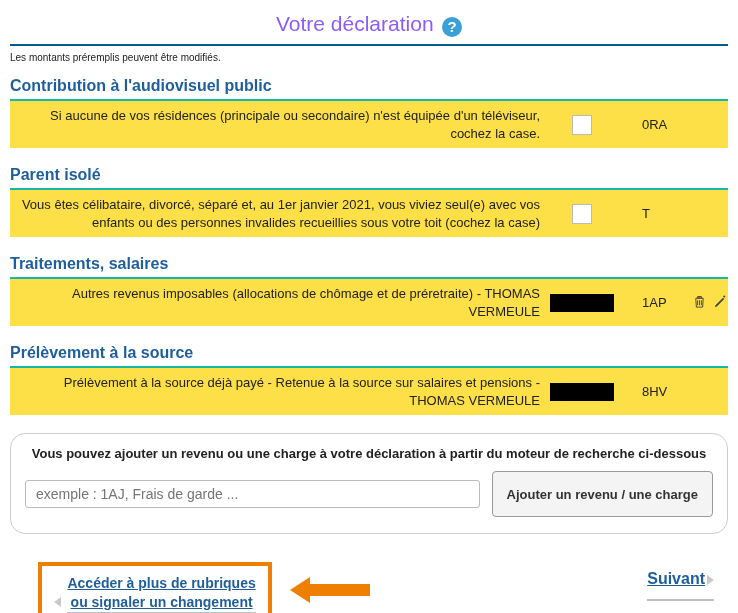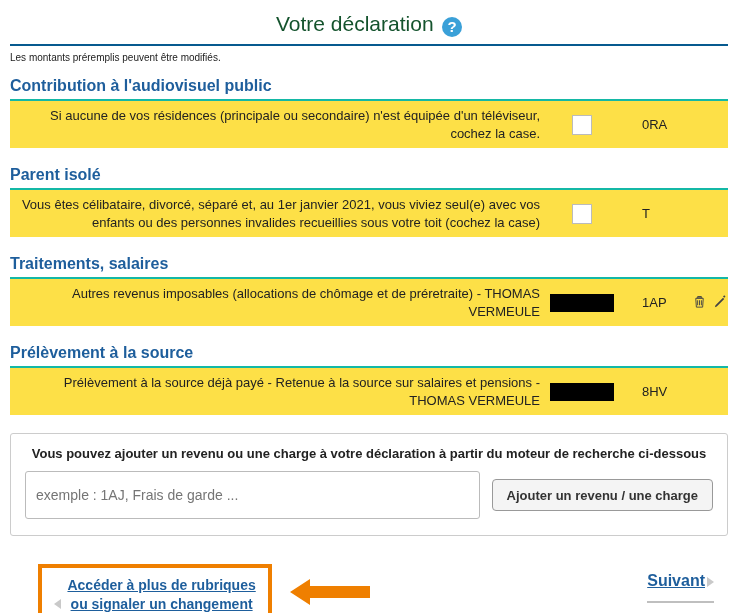--- a/index.html
+++ b/index.html
@@ -1,35 +1,35 @@
 <!DOCTYPE html>
 <html><head>
 <meta charset="utf-8">
 <style>
   html,body{margin:0;padding:0;font-family:Arial,Helvetica,sans-serif;background:#fff;color:#111;}
   .page{width:738px;padding:10px 10px 30px 10px;box-sizing:border-box;}
-  .title{display:inline-block;font-size:21px;color:#14532d;padding-bottom:6px;vertical-align:middle;}
+  .title{display:inline-block;font-size:21px;color:#8b5cf6;padding-bottom:6px;vertical-align:middle;}
   .title-row{border-bottom:2px solid #075a8f;margin:2px 0 6px 0;padding-bottom:2px;text-align:center;}
   .help-icon{display:inline-block;width:20px;height:20px;background:#3aa0d8;border-radius:50%;vertical-align:middle;margin-left:4px;line-height:20px;color:#fff;font-size:15px;font-weight:bold;}
   .info-line{font-size:10px;color:#222;margin:6px 0 14px 0;}
   .section-wrap{margin-bottom:18px;}
   .section-title{font-size:16px;font-weight:bold;color:#1e5e9c;border-bottom:2px solid #14b8a6;padding-bottom:4px;margin-bottom:0;}
   .row{background:#fde047;padding:6px 10px;display:flex;align-items:center;font-size:13px;color:#222;}
   .row .desc{flex:0 0 520px;text-align:right;padding-right:10px;line-height:1.35;}
   .row .val{flex:0 0 64px;display:flex;justify-content:center;}
   .row .code{flex:0 0 50px;color:#222;margin-left:28px;}
   .row .tools{flex:1;display:flex;gap:6px;align-items:center;}
   .chk{width:18px;height:18px;border:1px solid #bbb;background:#fff;}
   .black-box{width:64px;height:18px;background:#000;}
   .trash-icon svg,.pencil-icon svg{width:15px;height:15px;fill:#444;}
-  .add-box{border:1px solid #ccc;border-radius:3px;padding:12px 14px 16px 14px;margin-top:18px;}
+  .add-box{border:1px solid #ccc;border-radius:15px;padding:12px 14px 16px 14px;margin-top:18px;}
   .add-head{text-align:center;font-size:13px;font-weight:bold;color:#222;margin-bottom:10px;}
   .add-row{display:flex;align-items:center;gap:12px;}
-  .search-input{flex:1;height:48px;border:1px solid #bbb;border-radius:3px;padding:2px 10px;font-size:14px;color:#0369a1;box-sizing:border-box;}
-  .add-button{height:32px;border:1px solid #999;border-radius:4px;background:#f4f4f4;padding:0 14px;font-size:13px;font-weight:bold;color:#333;cursor:pointer;}
+  .search-input{flex:1;height:28px;border:1px solid #bbb;border-radius:3px;padding:2px 10px;font-size:14px;color:#0369a1;box-sizing:border-box;}
+  .add-button{height:46px;border:1px solid #999;border-radius:4px;background:#f4f4f4;padding:0 14px;font-size:13px;font-weight:bold;color:#333;cursor:pointer;}
   .nav-row{display:flex;align-items:flex-start;margin-top:28px;}
   .highlight-box{border:4px solid #ef7f00;padding:8px 12px;display:inline-block;margin-left:28px;text-align:center;}
   .link-left{font-size:14px;font-weight:bold;color:#1e5e9c;border-bottom:2px solid #bfbfbf;display:inline-block;line-height:1.3;padding-bottom:1px;}
   .link-right{font-size:16px;font-weight:bold;color:#1e5e9c;border-bottom:2px solid #bfbfbf;display:inline-block;padding-bottom:11px;margin-left:auto;margin-right:14px;margin-top:8px;}
   .tri-left,.tri-right{display:inline-block;width:0;height:0;border-top:5px solid transparent;border-bottom:5px solid transparent;vertical-align:middle;}
   .tri-left{border-right:7px solid #c9c9c9;margin-right:2px;}
   .tri-right{border-left:7px solid #c9c9c9;margin-left:2px;}
   .arrow-wrap{display:inline-block;margin-left:18px;margin-top:10px;}
   .arrow-svg{width:80px;height:36px;}
 </style>

